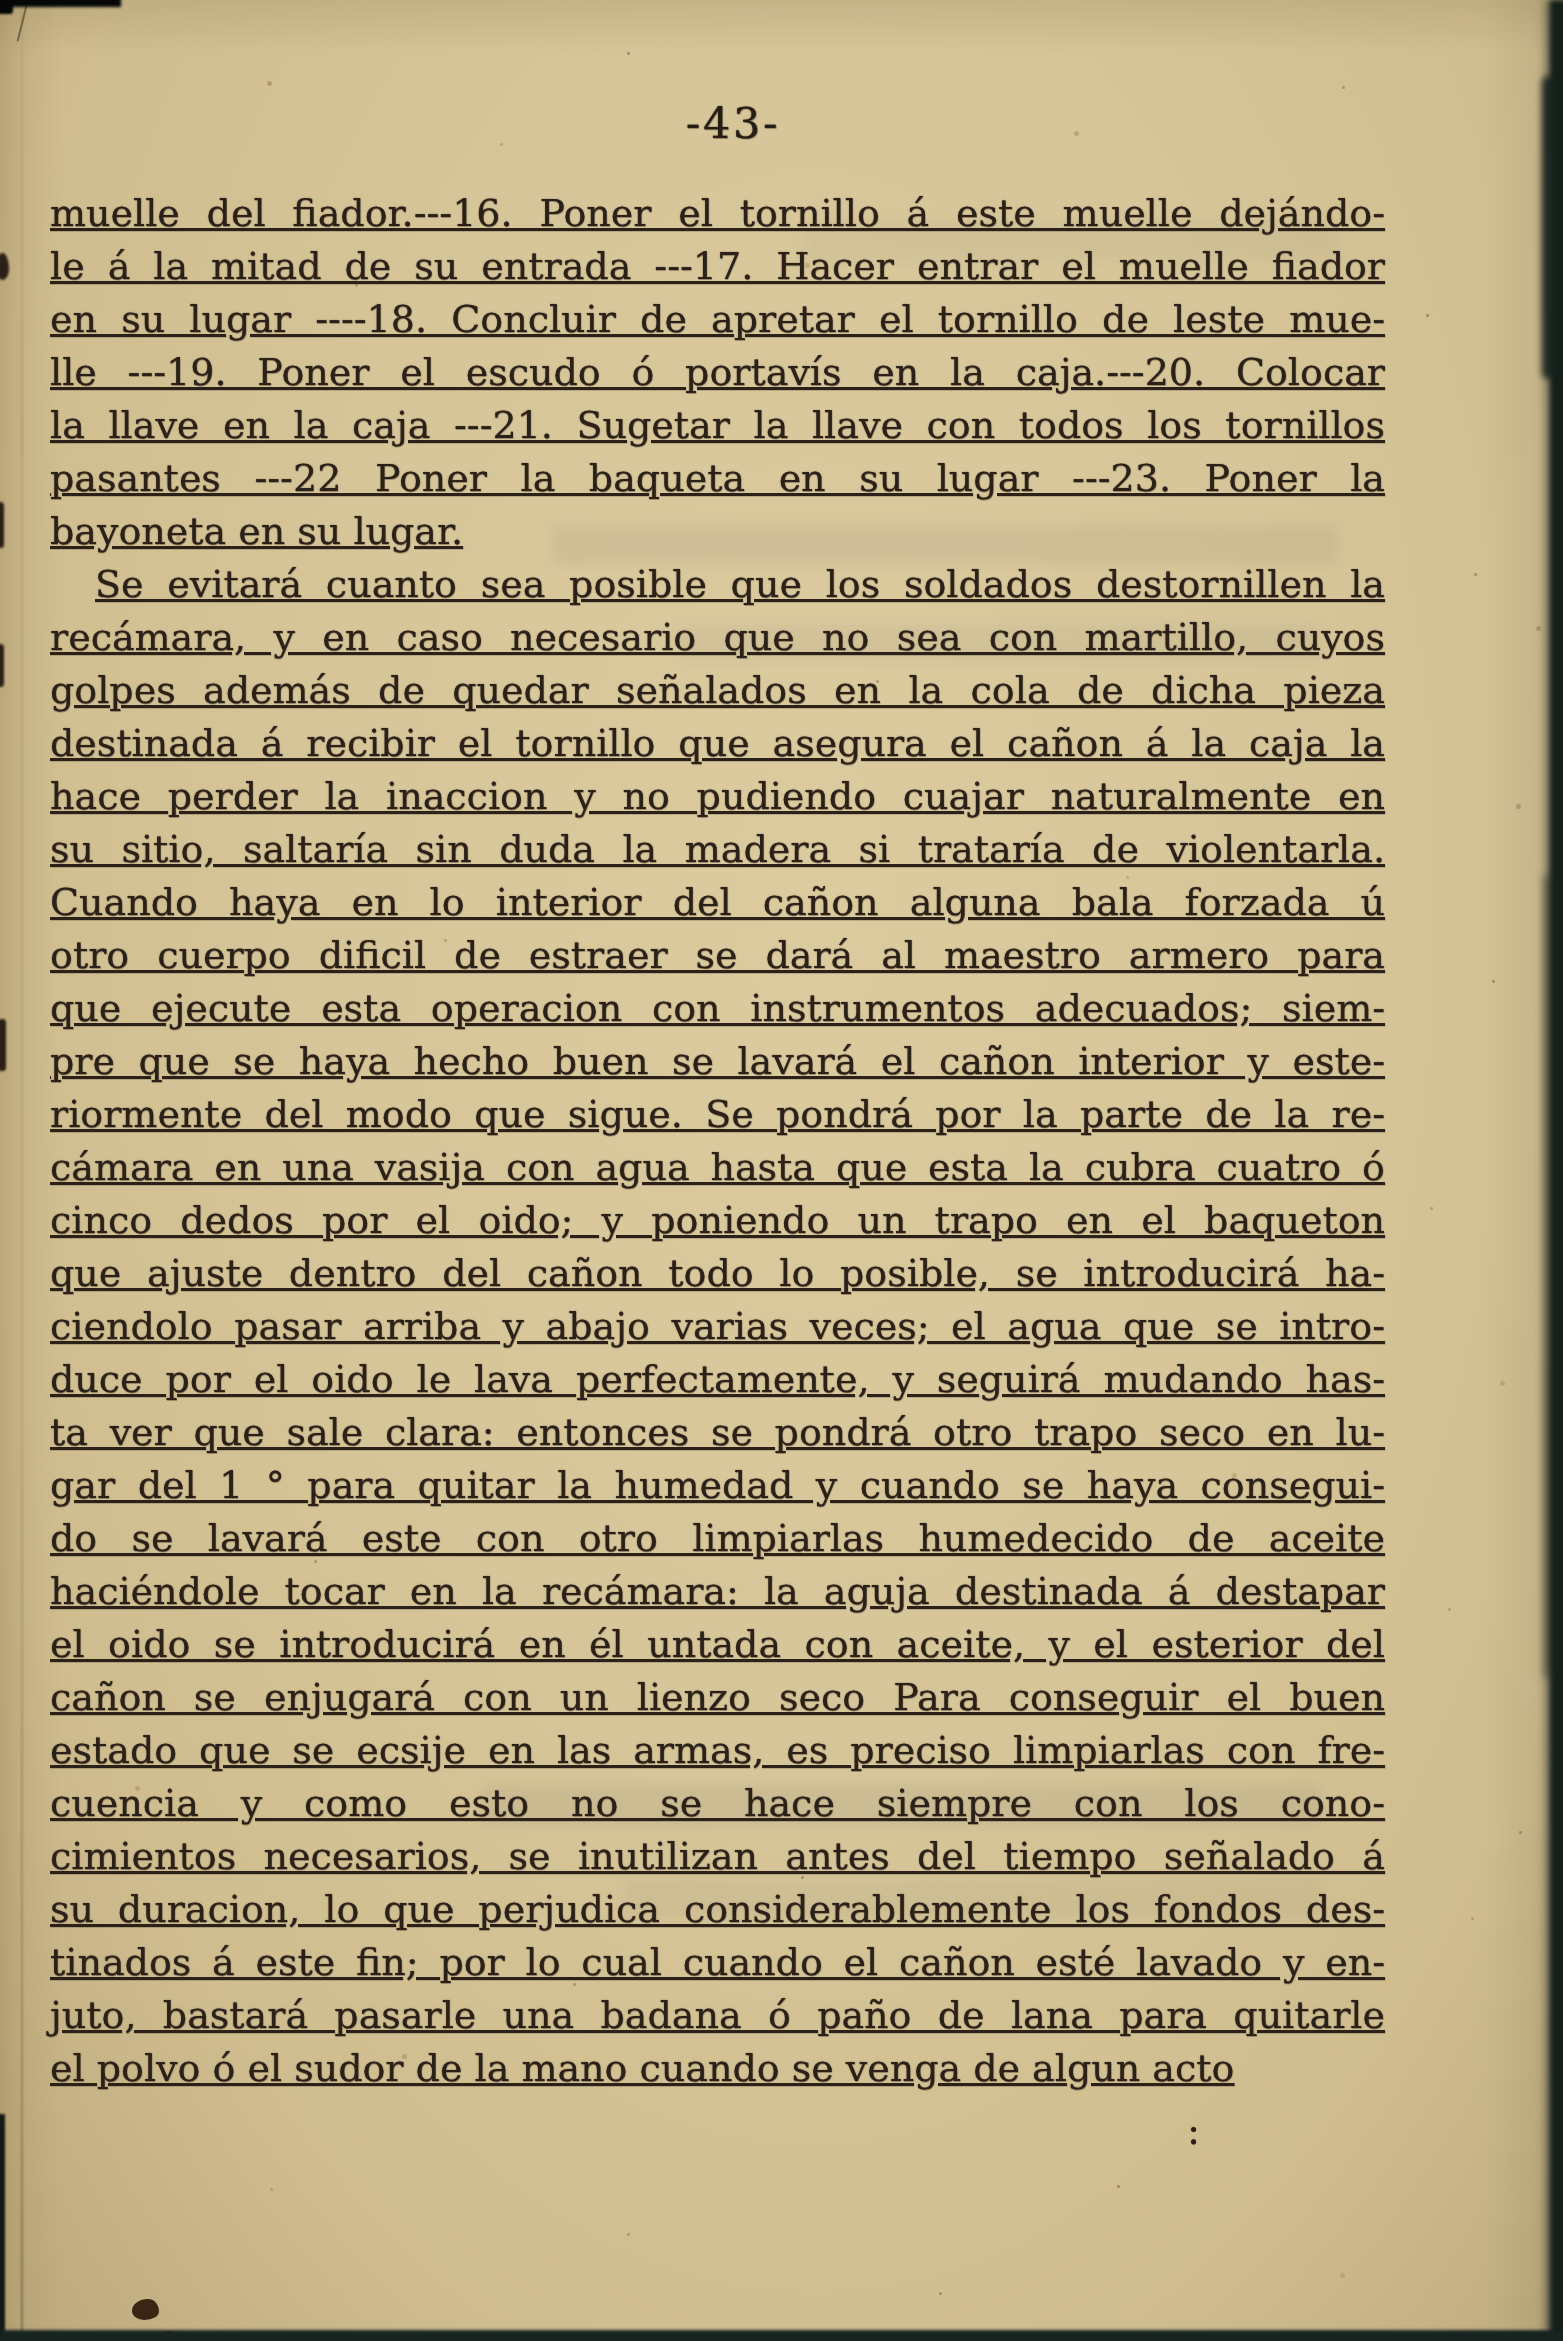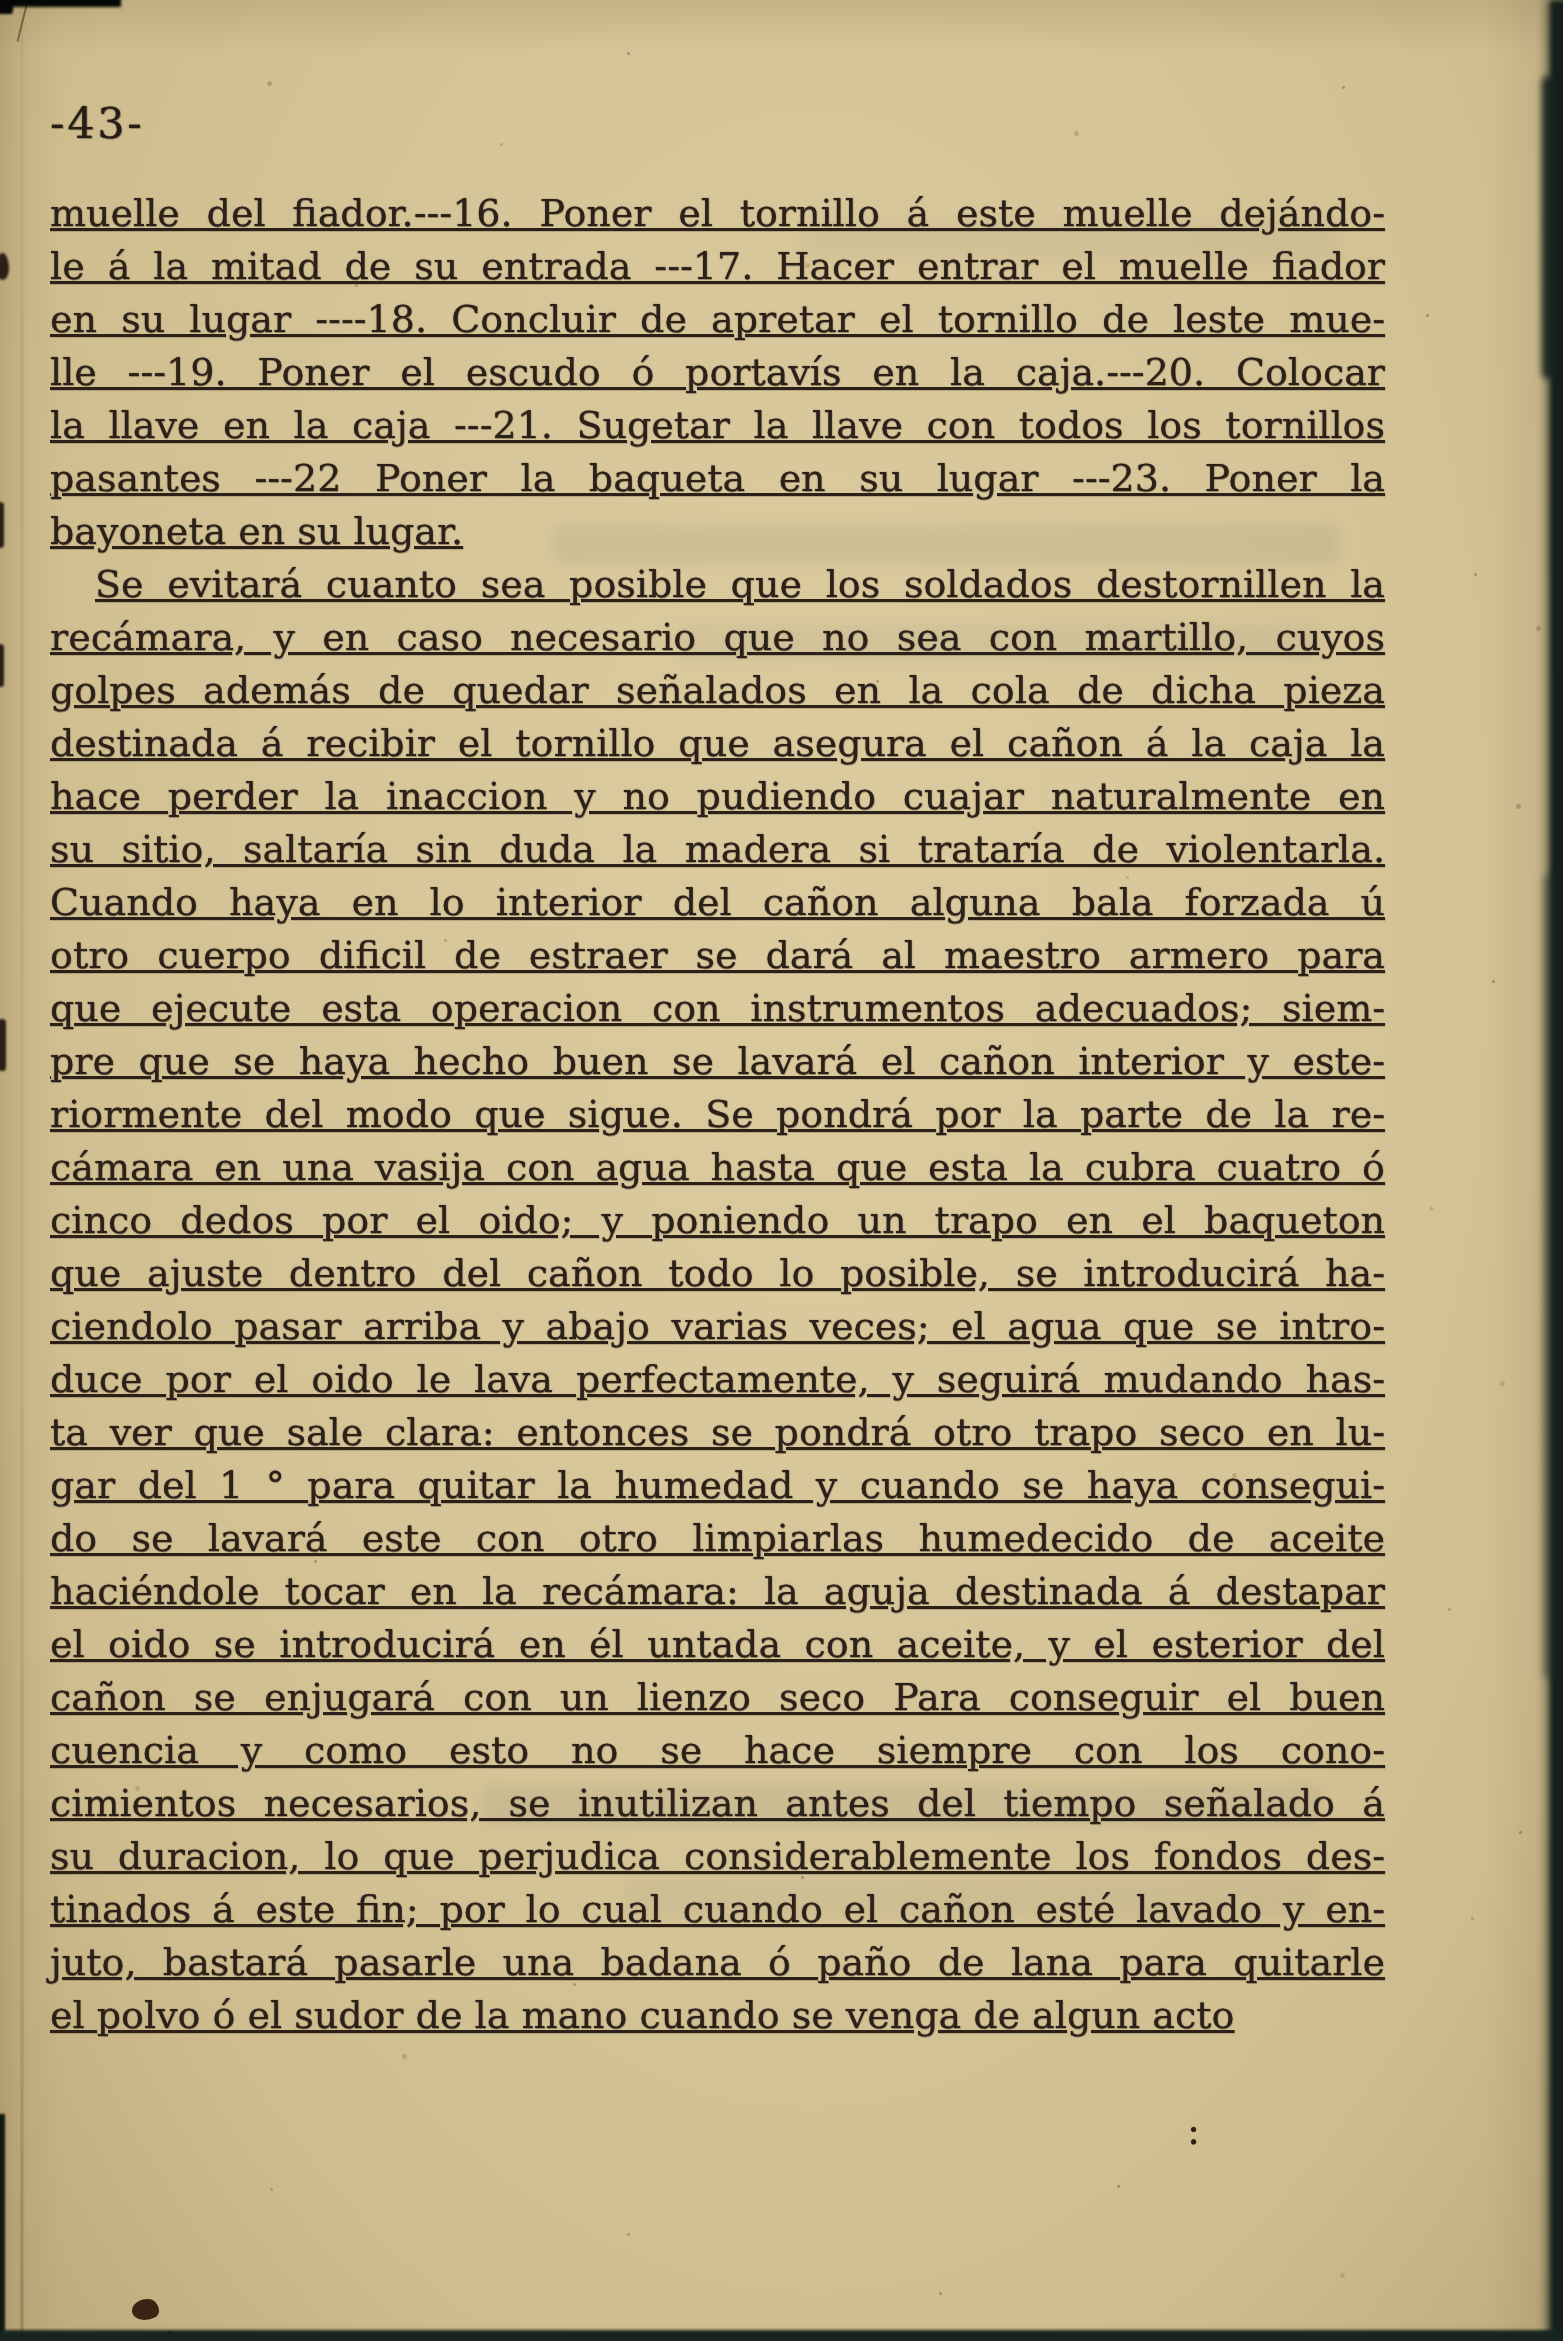--- a/index.html
+++ b/index.html
@@ -125,20 +125,21 @@
       1537px 627px 0 0.9px rgba(95,65,35,.28), 734px 1694px 0 0 rgba(125,92,50,.32),
       1126px 876px 0 0 rgba(140,105,60,.30), 573px 1983px 0 0 rgba(95,65,35,.34),
       1233px 1474px 0 0.9px rgba(125,92,50,.26), 876px 680px 0 0 rgba(95,65,35,.32),
       500px 143px 0 0 rgba(125,92,50,.30),   1214px 464px 0 0 rgba(95,65,35,.30);
   }
 
   
   .page-number {
     position: absolute;
     top: 98px; left: 50px; width: 1366px;
+    text-align: center;
     font: 43px "DejaVu Serif", "Liberation Serif", serif;
     letter-spacing: 2.7px;
     color: #261d15;
     text-shadow: 0 0 1.3px rgba(38,29,21,.85), 0.9px 0.9px 0 rgba(38,29,21,.25);
   }
   .text-block {
     position: absolute;
     top: 187px; left: 50px; width: 1335px;
     color: #2b2119;
     font: 38px/53px "DejaVu Serif", "Liberation Serif", serif;
@@ -191,20 +192,21 @@
     <div class="line">cinco dedos por el oido; y poniendo un trapo en el baqueton</div>
     <div class="line">que ajuste dentro del cañon todo lo posible, se introducirá ha-</div>
     <div class="line">ciendolo pasar arriba y abajo varias veces; el agua que se intro-</div>
     <div class="line">duce por el oido le lava perfectamente, y seguirá mudando has-</div>
     <div class="line">ta ver que sale clara: entonces se pondrá otro trapo seco en lu-</div>
     <div class="line">gar del 1 ° para quitar la humedad y cuando se haya consegui-</div>
     <div class="line">do se lavará este con otro limpiarlas humedecido de aceite</div>
     <div class="line">haciéndole tocar en la recámara: la aguja destinada á destapar</div>
     <div class="line">el oido se introducirá en él untada con aceite, y el esterior del</div>
     <div class="line">cañon se enjugará con un lienzo seco Para conseguir el buen</div>
+    <div class="line">estado que se ecsije en las armas, es preciso limpiarlas con fre-</div>
     <div class="line">cuencia y como esto no se hace siempre con los cono-</div>
     <div class="line">cimientos necesarios, se inutilizan antes del tiempo señalado á</div>
     <div class="line">su duracion, lo que perjudica considerablemente los fondos des-</div>
     <div class="line">tinados á este fin; por lo cual cuando el cañon esté lavado y en-</div>
     <div class="line">juto, bastará pasarle una badana ó paño de lana para quitarle</div>
     <div class="line para-end">el polvo ó el sudor de la mano cuando se venga de algun acto</div>
   </div>
 
   <div class="stray-colon">:</div>
   <div class="ink-blot"></div>

